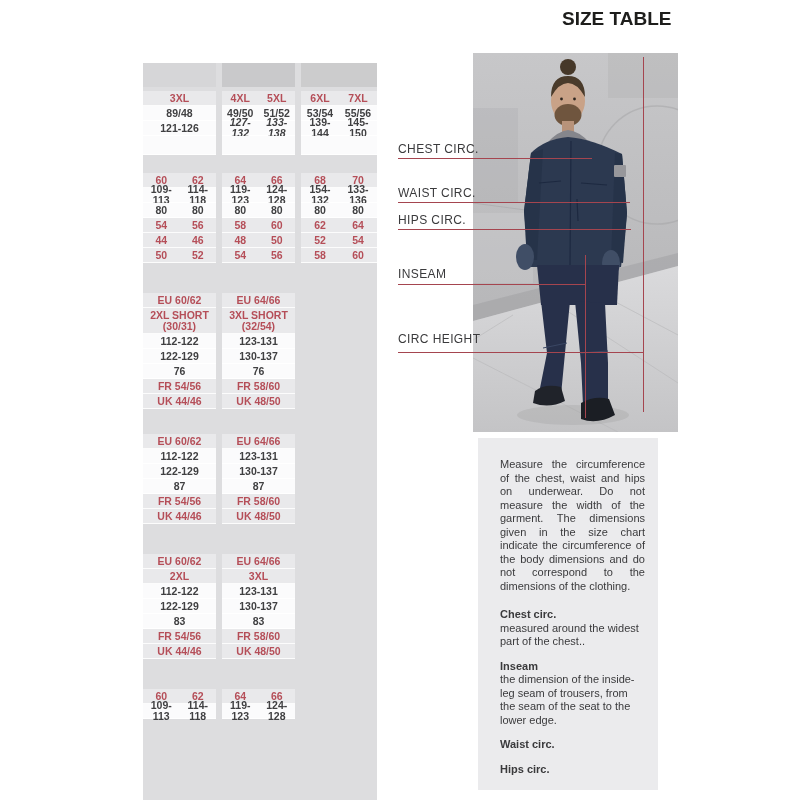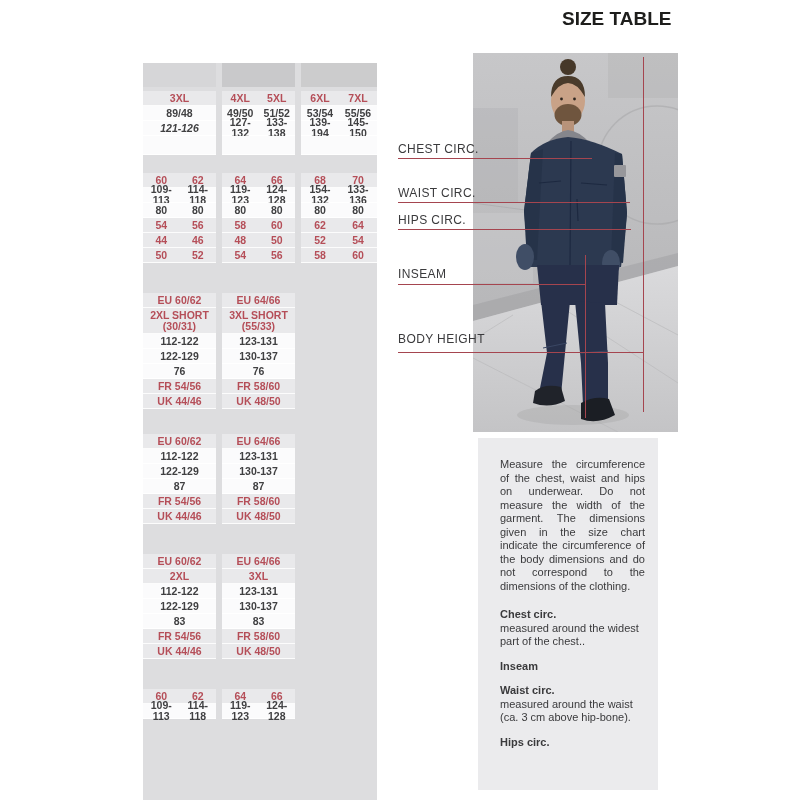--- a/index.html
+++ b/index.html
@@ -71,29 +71,29 @@
         <div class="grp" style="width: 73px;">
           <div class="cell">49/50</div>
           <div class="cell">51/52</div>
         </div>
         <div class="grp" style="width: 76px;">
           <div class="cell">53/54</div>
           <div class="cell">55/56</div>
         </div>
       </div>
       <div class="trow plain">
+        <div class="grp" style="width: 73px;">
+          <div class="cell">121-126</div>
+        </div>
         <div class="grp" style="width: 73px; font-style: italic;">
-          <div class="cell">121-126</div>
-        </div>
-        <div class="grp" style="width: 73px;">
           <div class="cell">127-132</div>
           <div class="cell">133-138</div>
         </div>
         <div class="grp" style="width: 76px;">
-          <div class="cell">139-194</div>
+          <div class="cell">139-144</div>
           <div class="cell">145-150</div>
         </div>
       </div>
       <div class="trow plain" style="height: 19px;">
         <div class="grp" style="width: 73px;">
           <div class="cell"></div>
         </div>
         <div class="grp" style="width: 73px;">
           <div class="cell"></div>
         </div>
@@ -198,21 +198,21 @@
         </div>
         <div class="grp void" style="width: 76px;"></div>
       </div>
       <div class="trow red" style="height: 26px;">
         <div class="grp" style="width: 73px;">
           <div class="cell">2XL SHORT
 (30/31)</div>
         </div>
         <div class="grp" style="width: 73px;">
           <div class="cell">3XL SHORT
-(55/33)</div>
+(32/54)</div>
         </div>
         <div class="grp void" style="width: 76px;"></div>
       </div>
       <div class="trow plain">
         <div class="grp" style="width: 73px;">
           <div class="cell">112-122</div>
         </div>
         <div class="grp" style="width: 73px;">
           <div class="cell">123-131</div>
         </div>
@@ -457,40 +457,40 @@
 
     <path d="M62,338 Q72,330 88,334 L92,348 Q76,356 60,350 Z" fill="#20232a"></path>
     <path d="M108,350 Q122,342 136,346 L142,362 Q124,372 108,366 Z" fill="#1b1e24"></path>
   </svg>
 </div>
 
 <div class="mlabel" style="top:142px">CHEST CIRC.</div>
 <div class="mlabel" style="top:186px">WAIST CIRC.</div>
 <div class="mlabel" style="top:213px">HIPS CIRC.</div>
 <div class="mlabel" style="top:267px">INSEAM</div>
-<div class="mlabel" style="top:332px">BODY HEIGHT</div>
+<div class="mlabel" style="top:332px">CIRC HEIGHT</div>
 
 <div class="hline" style="left:398px;top:158px;width:194px"></div>
 <div class="hline" style="left:398px;top:202px;width:232px"></div>
 <div class="hline" style="left:398px;top:229px;width:233px"></div>
 <div class="hline" style="left:398px;top:284px;width:188px"></div>
 <div class="hline" style="left:398px;top:352px;width:245px"></div>
 <div class="vline" style="left:585px;top:255px;height:163px"></div>
 <div class="vline" style="left:643px;top:57px;height:355px"></div>
 
 <div class="panel">
   <p class="intro">Measure the circumference of the chest, waist and hips on underwear. Do not measure the width of the garment. The dimensions given in the size chart indicate the circumference of the body dimensions and do not correspond to the dimensions of the clothing.</p>
   <div class="entry">
     <div class="term">Chest circ.</div>
     <div class="def">measured around the widest part of the chest..</div>
   </div>
   <div class="entry">
     <div class="term">Inseam</div>
+    <div class="def">the dimension of the inside-leg seam of trousers, from the seam of the seat to the lower edge.</div>
   </div>
   <div class="entry">
     <div class="term">Waist circ.</div>
-    <div class="def">measured around the waist (ca. 3 cm above hip-bone).</div>
   </div>
   <div class="entry">
     <div class="term">Hips circ.</div>
 
   </div>
 </div>
 
 </body></html>

